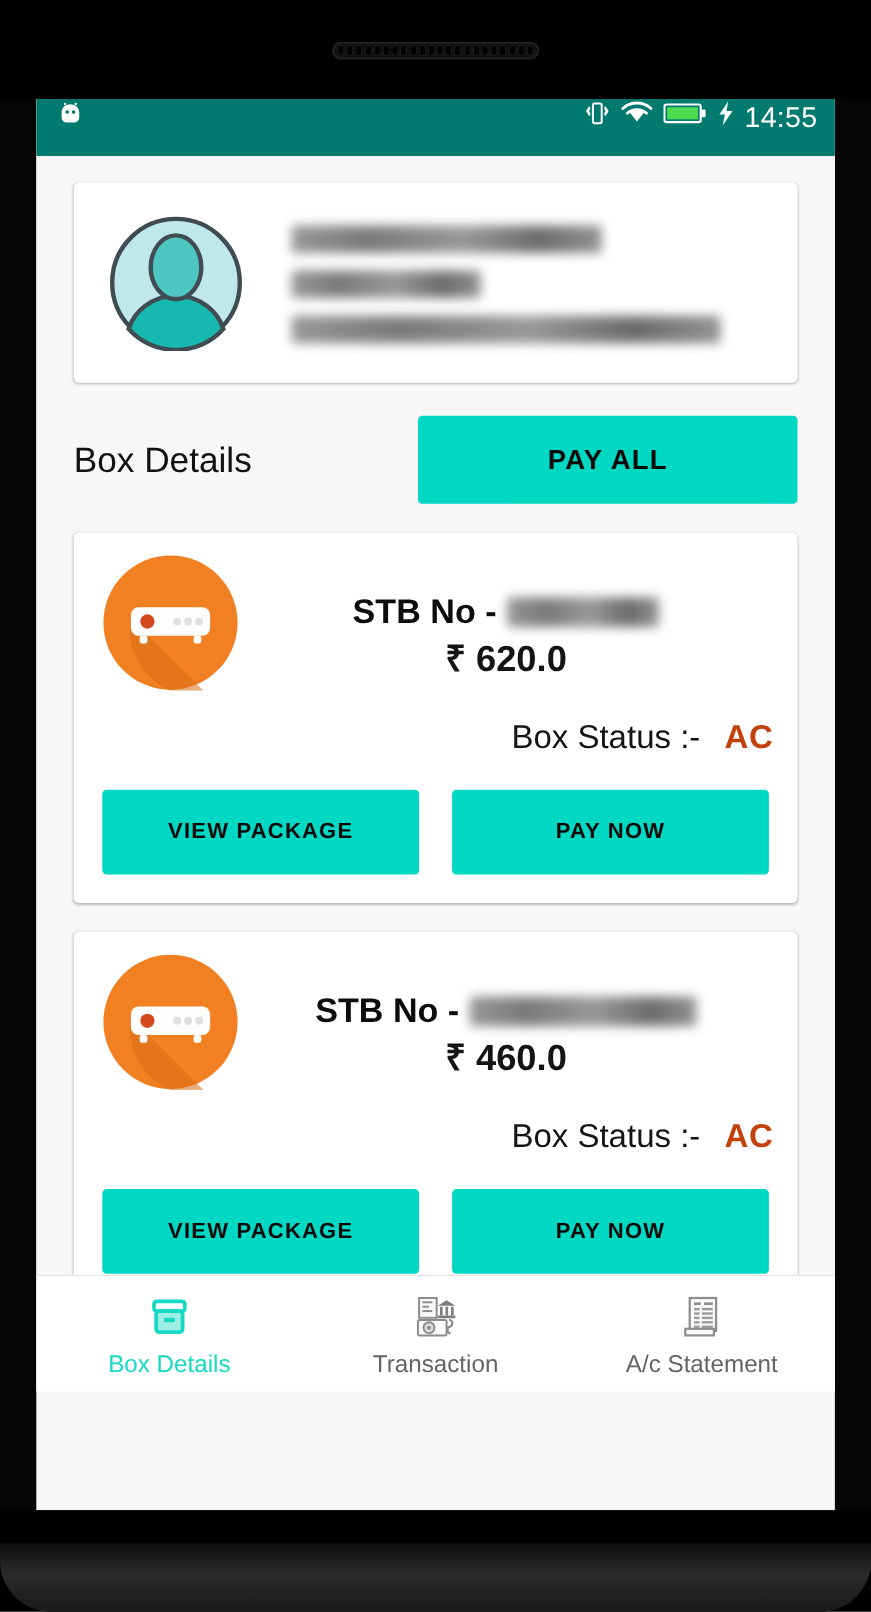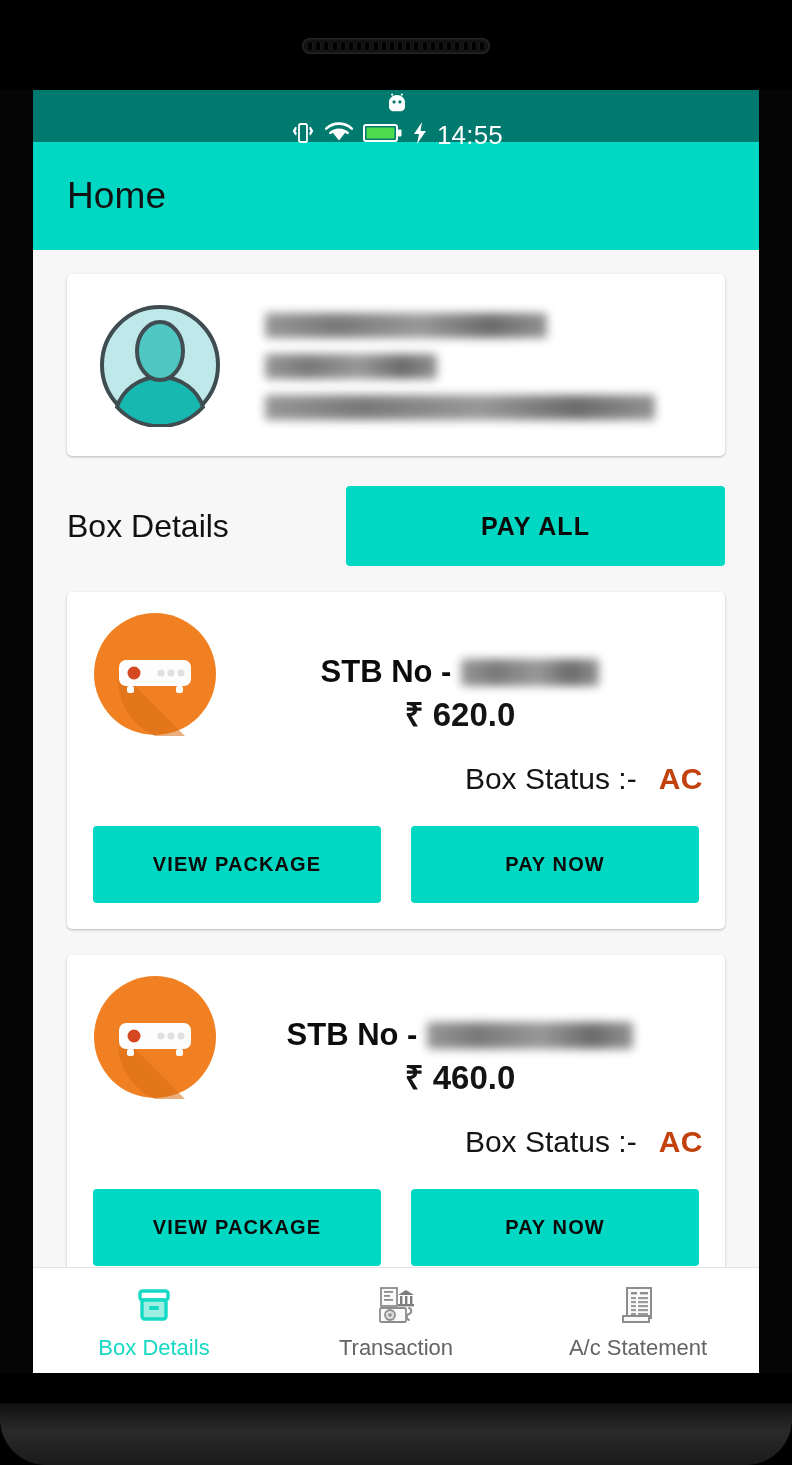--- a/index.html
+++ b/index.html
@@ -72,25 +72,24 @@
     height: 1283px;
     background: #f7f7f7;
     overflow: hidden;
   }
 
   
   .status-bar {
     height: 52px;
     background: #00796e;
     display: flex;
-    align-items: center;
+    align-items: flex-start;
     justify-content: space-between;
     padding: 0 16px 0 18px;
     color: #ffffff;
-    flex-direction: column;
   }
   .status-right {
     display: flex;
     align-items: center;
     gap: 9px;
   }
   .status-time {
     font-size: 26px;
     font-weight: 400;
     letter-spacing: 0.2px;
@@ -175,33 +174,33 @@
     background: #00d8c3;
     border: none;
     color: #0a0a0a;
     font-family: "Liberation Sans", sans-serif;
     font-weight: bold;
     letter-spacing: 1.1px;
     border-radius: 4px;
     cursor: pointer;
   }
   .btn-pay-all {
-    width: 379px;
+    width: 345px;
     height: 80px;
     font-size: 25px;
   }
 
   
   .stb-card {
     margin-top: 26px;
     padding: 20px 22px 26px 22px;
   }
   .stb-top {
     display: flex;
-    align-items: flex-end;
+    align-items: center;
   }
   .stb-icon {
     flex: 0 0 auto;
     width: 124px;
     height: 124px;
     margin-left: 4px;
   }
   .stb-info {
     flex: 1;
     display: flex;
@@ -353,23 +352,20 @@
         </span>
         <span>
           <svg width="16" height="24" viewBox="0 0 16 24">
             <path d="M10 1 L2 13 h5 l-2 10 L14 10 H8.5 Z" fill="#fff"></path>
           </svg>
         </span>
         <span class="status-time">14:55</span>
       </div>
     </div>
 
-    <div class="app-bar">
-      <span class="app-bar-title">Home</span>
-    </div>
 
     <div class="content">
 
       <div class="card profile-card">
         <span class="avatar">
           <svg width="126" height="124" viewBox="0 0 126 124">
             <ellipse cx="63" cy="62" rx="58" ry="58" fill="#bfe8ea" stroke="#3f4d52" stroke-width="4"></ellipse>
             <path d="M63 74 c-22 0-38 14-43 30 a58 58 0 0 0 86 0 c-5-16-21-30-43-30z" fill="#17b8b0" stroke="#3f4d52" stroke-width="4"></path>
             <ellipse cx="63" cy="48" rx="23" ry="29" fill="#4ec6c1" stroke="#3f4d52" stroke-width="4"></ellipse>
           </svg>

